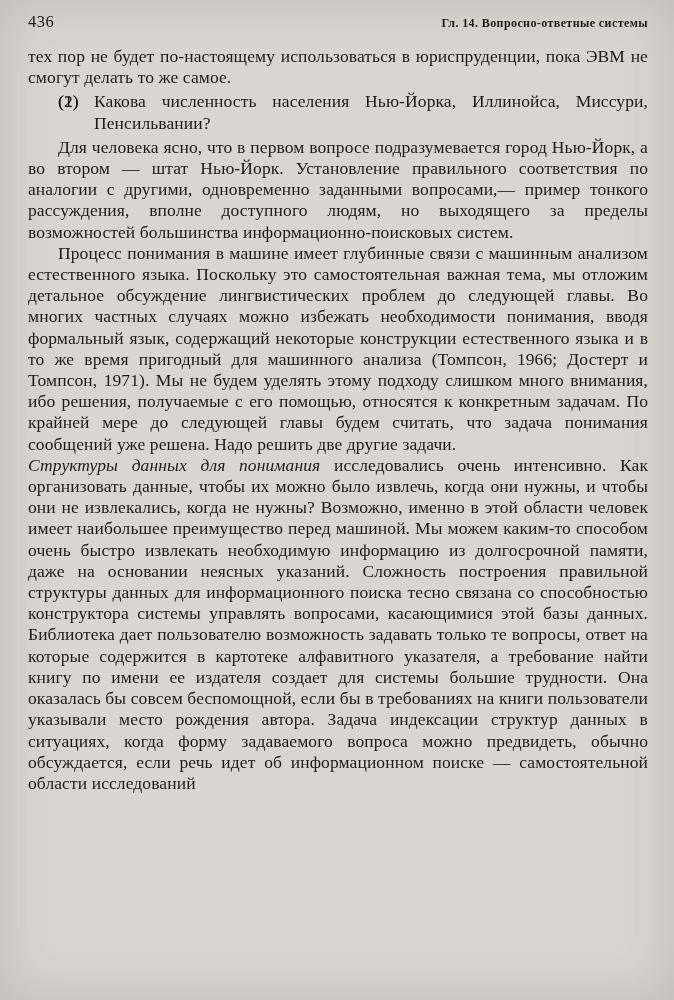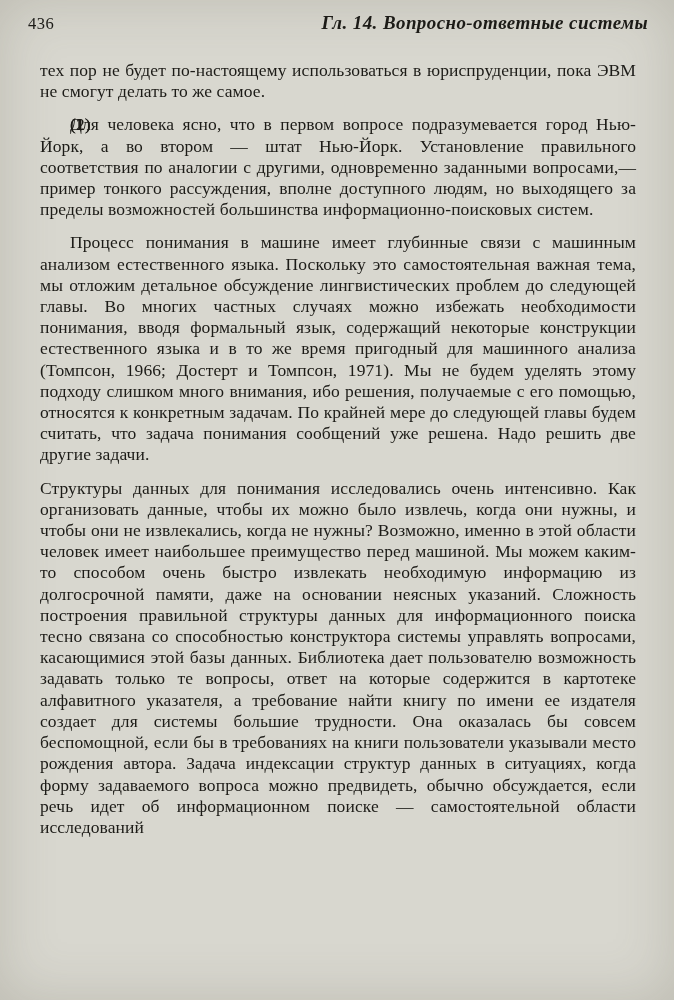--- a/index.html
+++ b/index.html
@@ -20,62 +20,62 @@
     height: 1000px;
     padding: 12px 26px 0 28px;
     background: #d8d7cf;
     box-shadow: inset 0 0 55px rgba(95, 90, 72, 0.22);
   }
   .page-header {
     display: flex;
     justify-content: space-between;
     align-items: baseline;
     font-size: 16.5px;
-    margin-bottom: 26px;
+    margin-bottom: 14px;
   }
   .page-number {
     font-weight: normal;
     letter-spacing: 0.5px;
   }
   .chapter-title {
-    font-style: italic;
     font-weight: bold;
-    font-size: 19px;
+    font-size: 12px;
     letter-spacing: 0.4px;
   }
   .page-body {
     font-size: 17.5px;
     line-height: 21.2px;
     text-align: justify;
     letter-spacing: 0.1px;
     hyphens: auto;
     -webkit-hyphens: auto;
   }
   .page-body p {
-    margin: 12px;
+    margin: 0;
     text-indent: 30px;
   }
   .page-body p.noindent {
     text-indent: 0;
   }
   .query-list {
     margin: 3px 0;
   }
   .query-item {
     position: relative;
     padding-left: 66px;
     text-indent: 0;
     margin: 1px 0;
   }
   .query-marker {
     position: absolute;
     left: 30px;
     top: 0;
   }
   .lead-italic {
+    font-style: italic;
   }
 </style>
 </head>
 <body>
 
 <div class="page">
 
   <div class="page-header">
     <span class="page-number">436</span>
     <span class="chapter-title">Гл. 14. Вопросно-ответные системы</span>
@@ -85,20 +85,21 @@
 
     <p class="noindent">тех пор не будет по-настоящему использоваться в юриспруденции, пока ЭВМ не смогут делать то же самое.</p>
 
 
     <div class="query-list">
       <p class="query-item noindent">
         <span class="query-marker">(1)</span>
       </p>
       <p class="query-item noindent">
         <span class="query-marker">(2)</span>
+        <span>Какова численность населения Нью-Йорка, Иллинойса, Миссури, Пенсильвании?</span>
       </p>
     </div>
 
     <p>Для человека ясно, что в первом вопросе подразумевается город Нью-Йорк, а во втором — штат Нью-Йорк. Установление правильного соответствия по аналогии с другими, одновременно заданными вопросами,— пример тонкого рассуждения, вполне доступного людям, но выходящего за пределы возможностей большинства информационно-поисковых систем.</p>
 
     <p>Процесс понимания в машине имеет глубинные связи с машинным анализом естественного языка. Поскольку это самостоятельная важная тема, мы отложим детальное обсуждение лингвистических проблем до следующей главы. Во многих частных случаях можно избежать необходимости понимания, вводя формальный язык, содержащий некоторые конструкции естественного языка и в то же время пригодный для машинного анализа (Томпсон, 1966; Достерт и Томпсон, 1971). Мы не будем уделять этому подходу слишком много внимания, ибо решения, получаемые с его помощью, относятся к конкретным задачам. По крайней мере до следующей главы будем считать, что задача понимания сообщений уже решена. Надо решить две другие задачи.</p>
 
     <p class="noindent">
       <span class="lead-italic">Структуры данных для понимания</span><span> исследовались очень интенсивно. Как организовать данные, чтобы их можно было извлечь, когда они нужны, и чтобы они не извлекались, когда не нужны? Возможно, именно в этой области человек имеет наибольшее преимущество перед машиной. Мы можем каким-то способом очень быстро извлекать необходимую информацию из долгосрочной памяти, даже на основании неясных указаний. Сложность построения правильной структуры данных для информационного поиска тесно связана со способностью конструктора системы управлять вопросами, касающимися этой базы данных. Библиотека дает пользователю возможность задавать только те вопросы, ответ на которые содержится в картотеке алфавитного указателя, а требование найти книгу по имени ее издателя создает для системы большие трудности. Она оказалась бы совсем беспомощной, если бы в требованиях на книги пользователи указывали место рождения автора. Задача индексации структур данных в ситуациях, когда форму задаваемого вопроса можно предвидеть, обычно обсуждается, если речь идет об информационном поиске — самостоятельной области исследований</span>
     </p>

